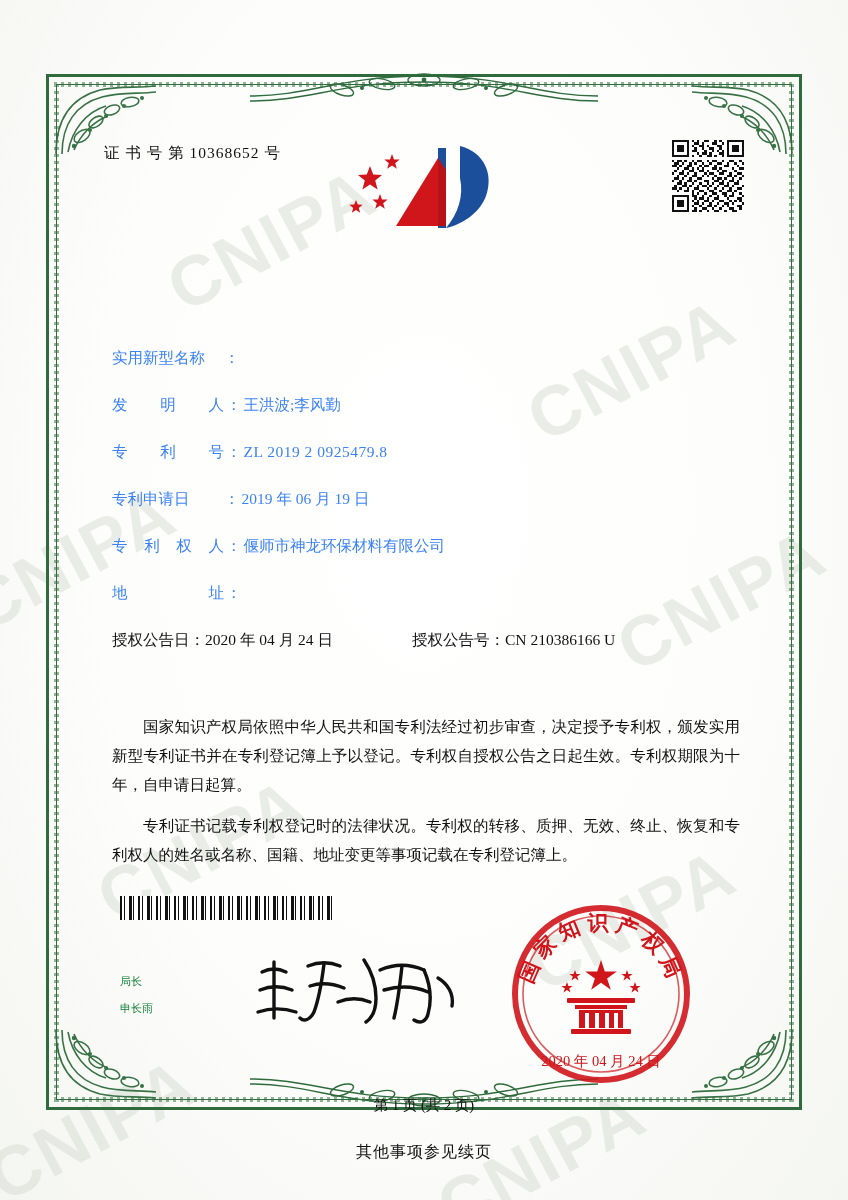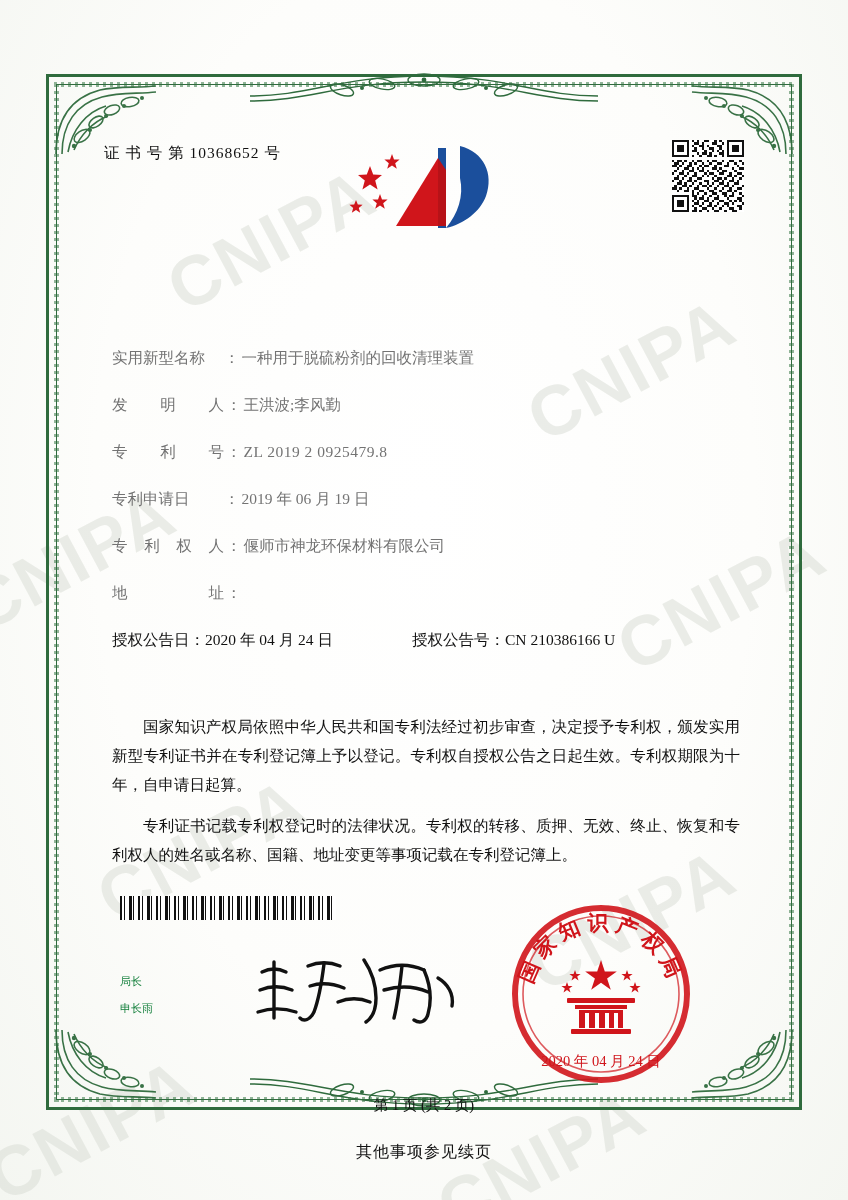--- a/index.html
+++ b/index.html
@@ -173,21 +173,21 @@
     position: absolute;
     left: 112px;
     top: 348px;
     width: 624px;
   }
   .field-row {
     display: flex;
     align-items: baseline;
     margin-bottom: 26px;
     font-size: 15.5px;
-    color: #737373;
+    color: #3b82f6;
   }
   .field-label {
     width: 112px;
     flex: 0 0 112px;
     letter-spacing: 0px;
   }
   .field-label.spread {
     display: flex;
     justify-content: space-between;
     padding-right: 2px;
@@ -649,21 +649,20 @@
       </g>
     </svg>
   </div>
 
 
   <div class="fields">
 
     <div class="field-row">
       <div class="field-label">实用新型名称</div>
       <div class="field-sep">：</div>
-      <div class="field-value">一种用于脱硫粉剂的回收清理装置</div>
     </div>
 
     <div class="field-row">
       <div class="field-label spread">
         <span>发</span>
         <span>明</span>
         <span>人</span>
       </div>
       <div class="field-sep">：</div>
       <div class="field-value">王洪波;李风勤</div>

